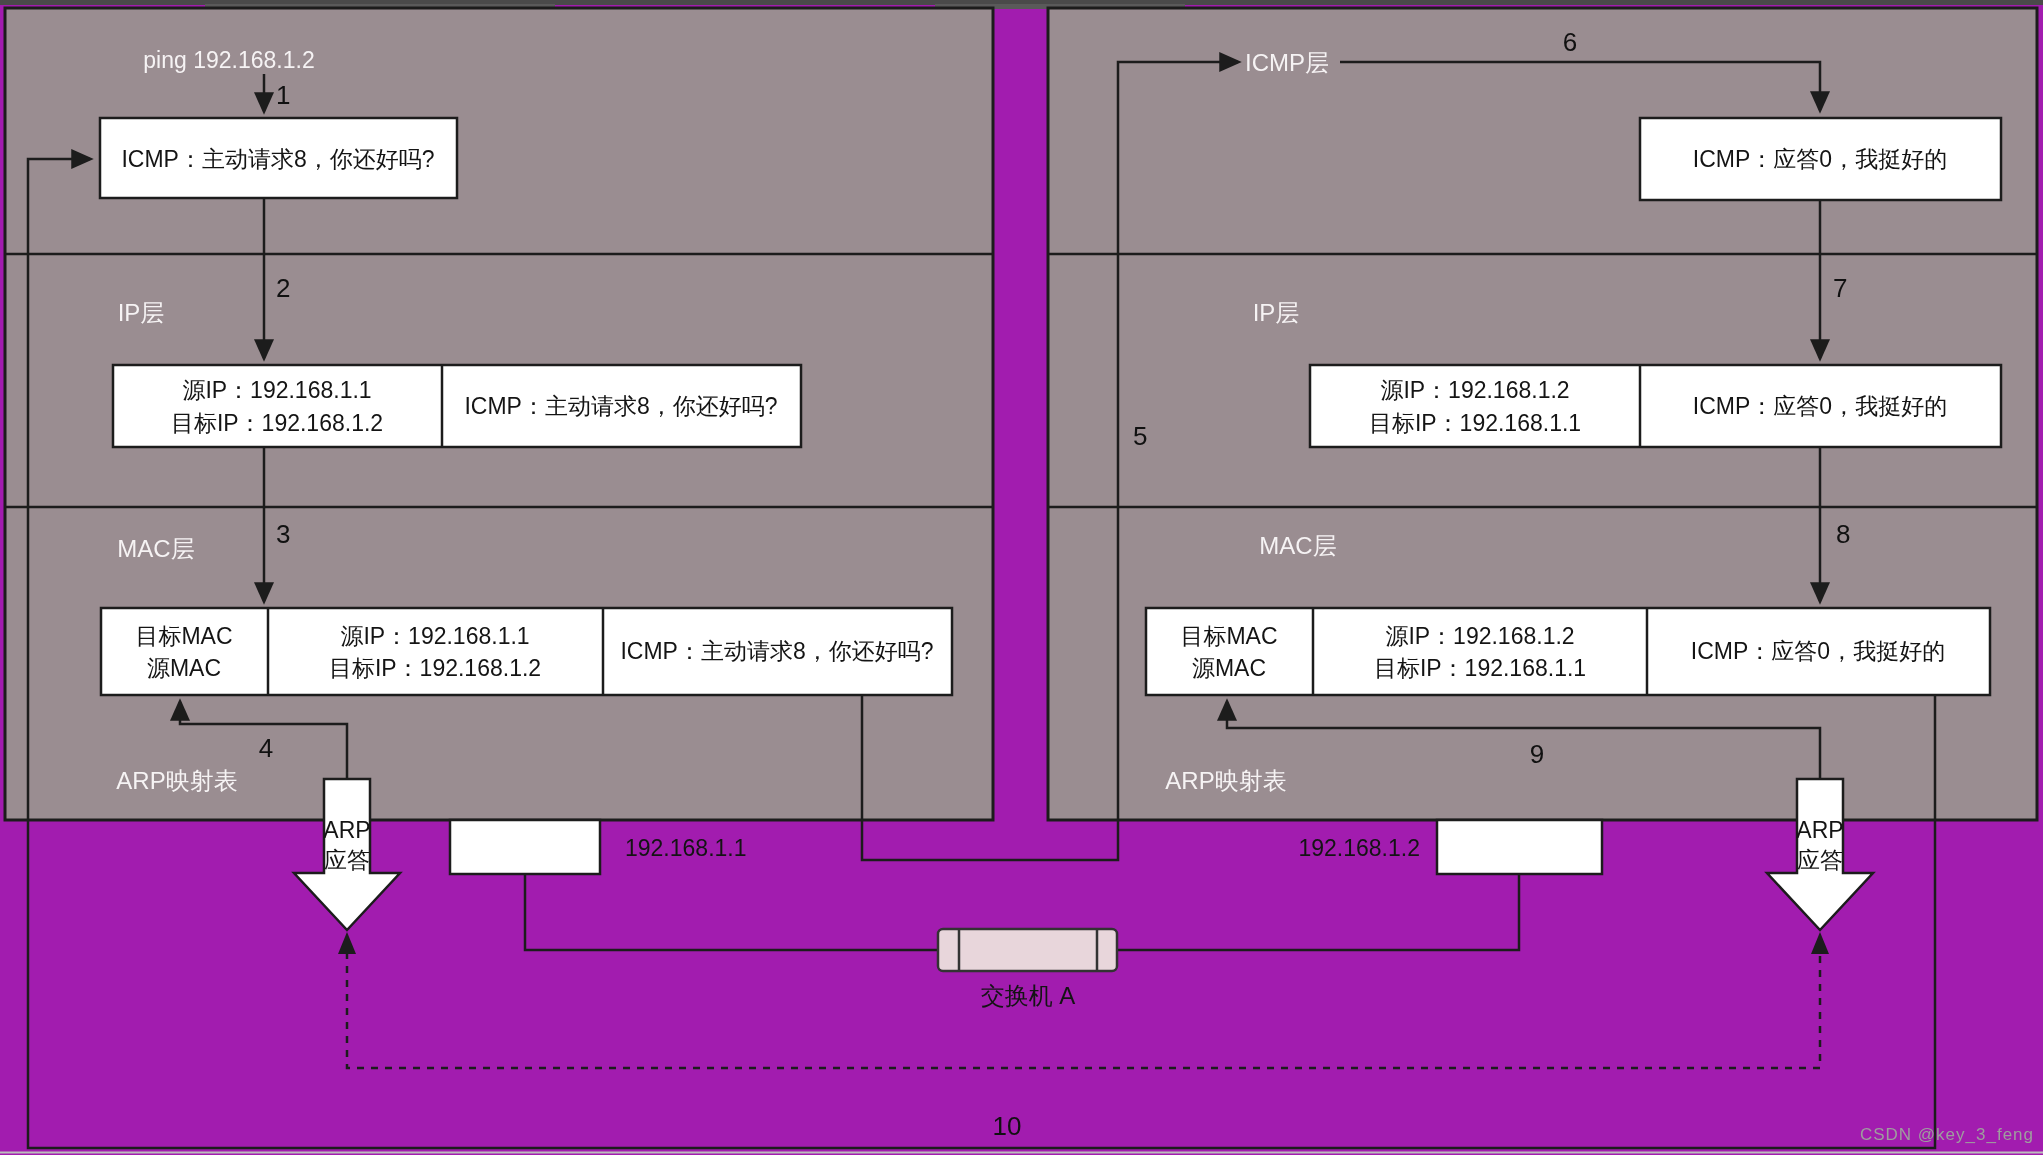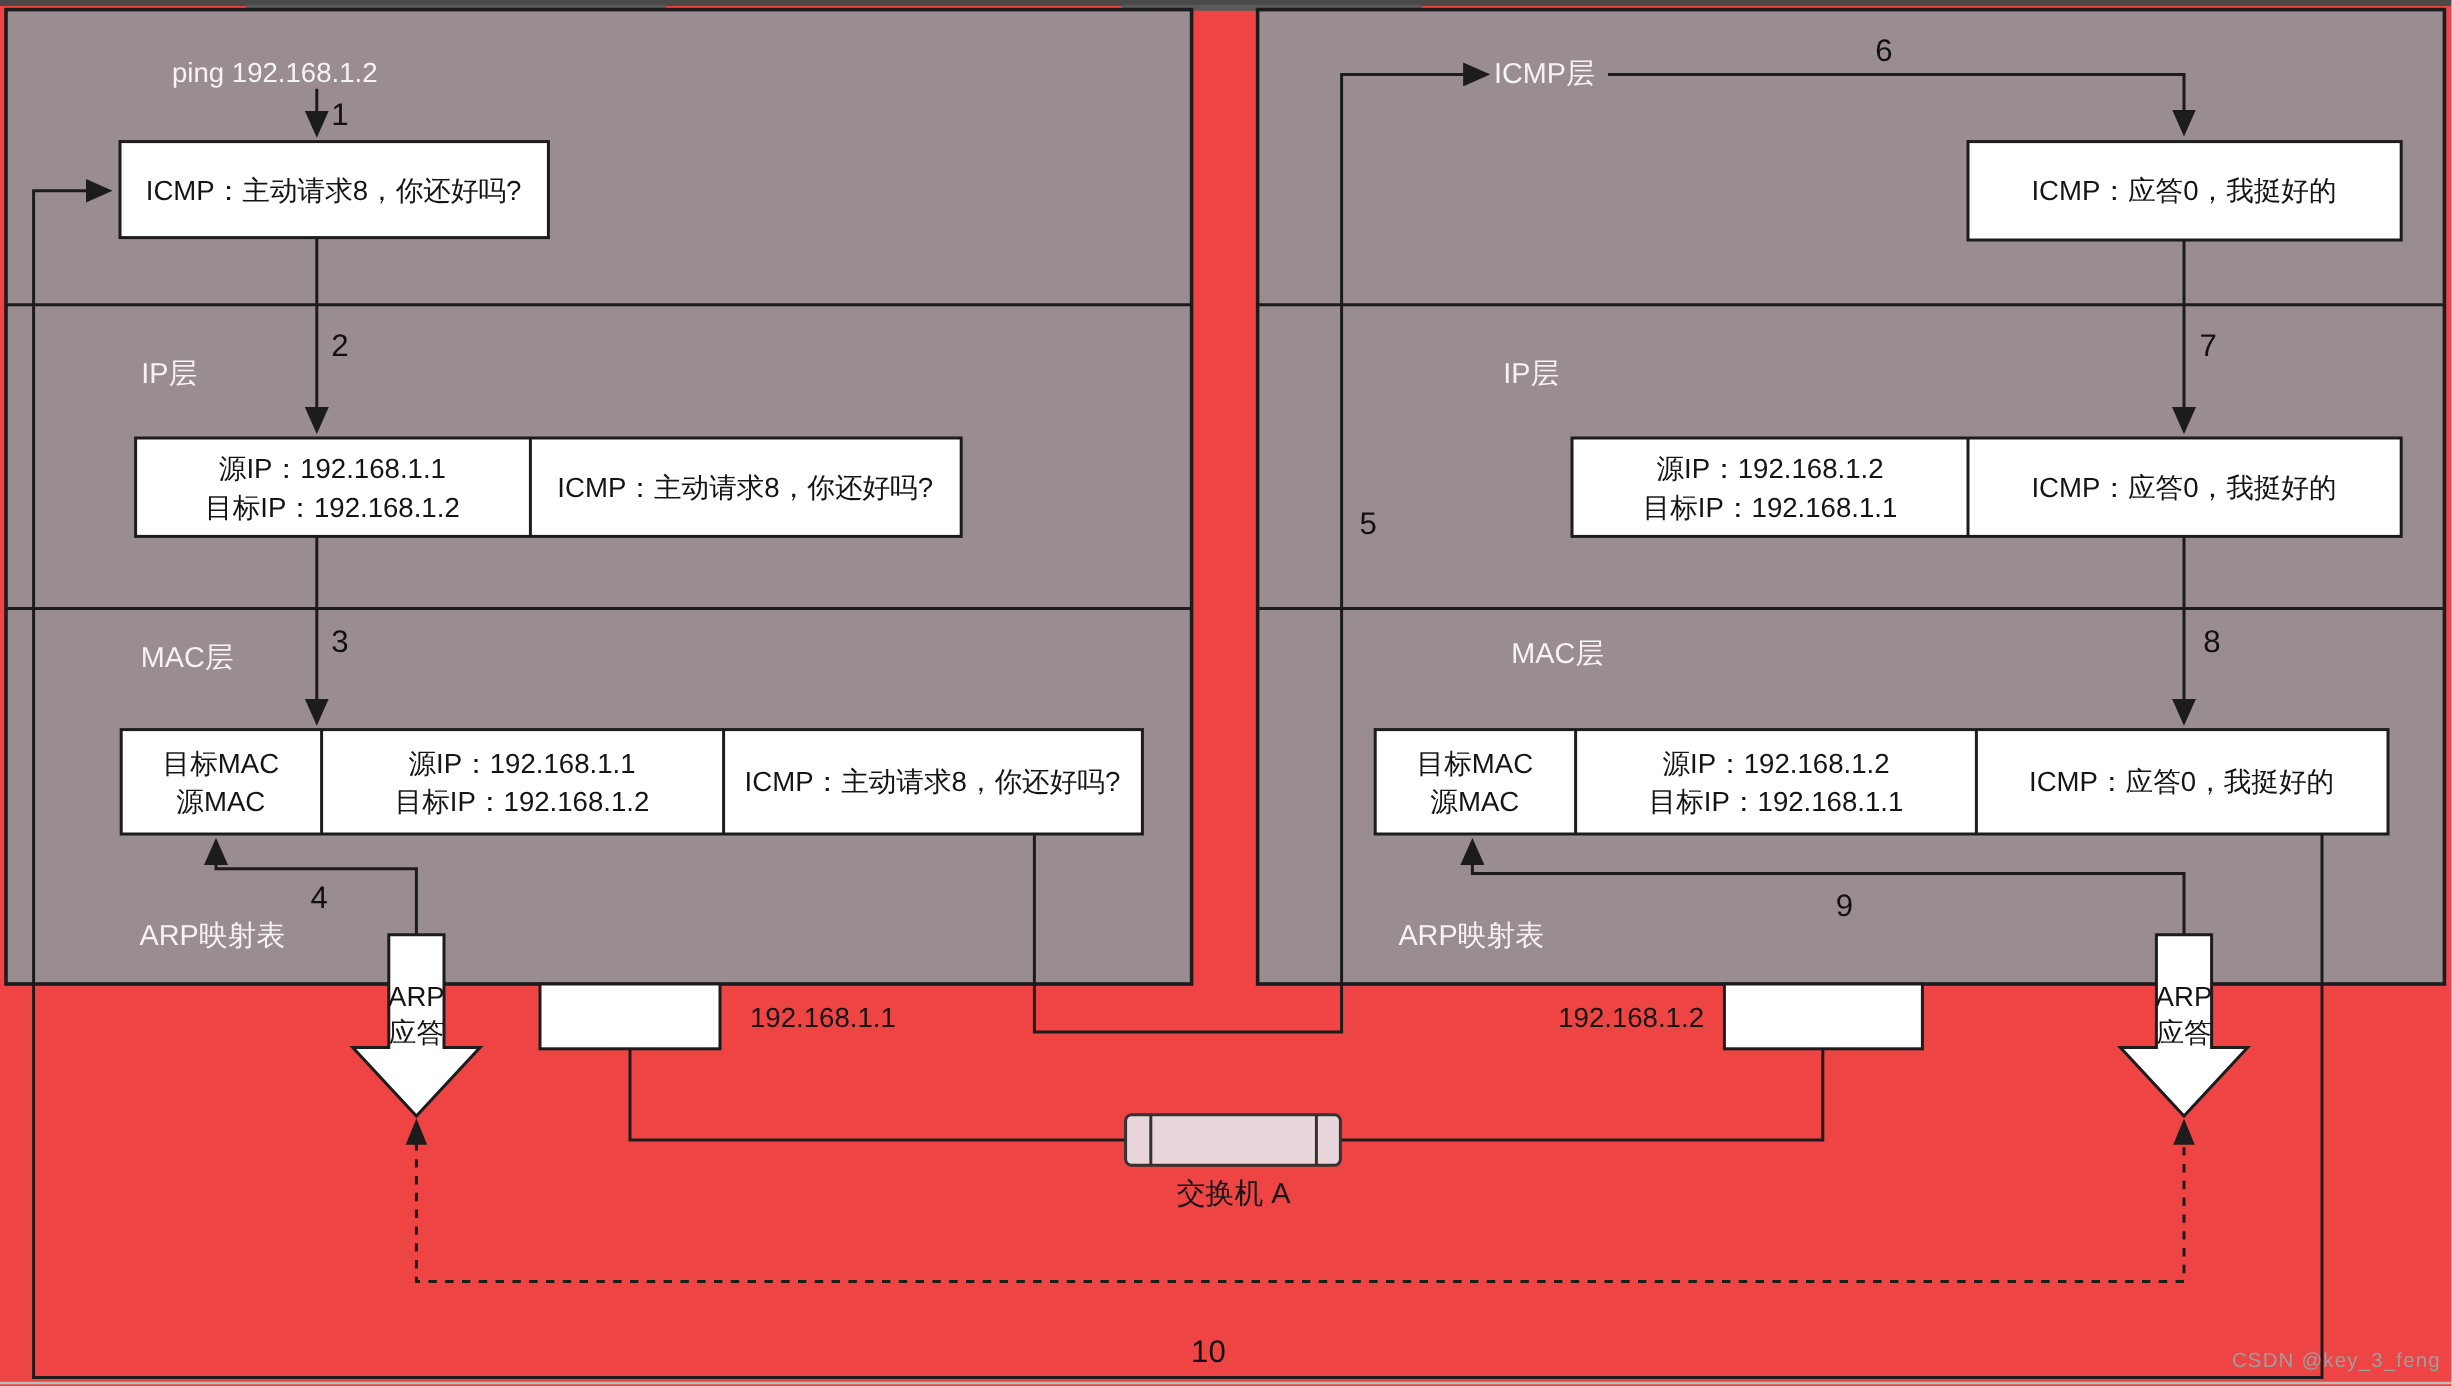--- a/index.html
+++ b/index.html
@@ -1,16 +1,16 @@
 <!DOCTYPE html>
 <html><head>
 <meta charset="utf-8">
 <style>
   html,body{margin:0;padding:0;background:#ffffff;}
-  .stage{position:relative;width:2043px;height:1155px;background:#ef4444;overflow:hidden;
+  .stage{position:relative;width:2043px;height:1155px;background:#a21caf;overflow:hidden;
          font-family:"Liberation Sans", sans-serif;}
   svg{display:block;}
   .t{font-family:"Liberation Sans", sans-serif;fill:#141414;}
   .mid{text-anchor:middle;dominant-baseline:central;}
   .start{text-anchor:start;dominant-baseline:central;}
   .end{text-anchor:end;dominant-baseline:central;}
   .white{fill:#f6f3f4;}
   .box-text{font-size:23px;}
   .layer-label{font-size:24px;}
   .step-num{font-size:26px;fill:#111;}

